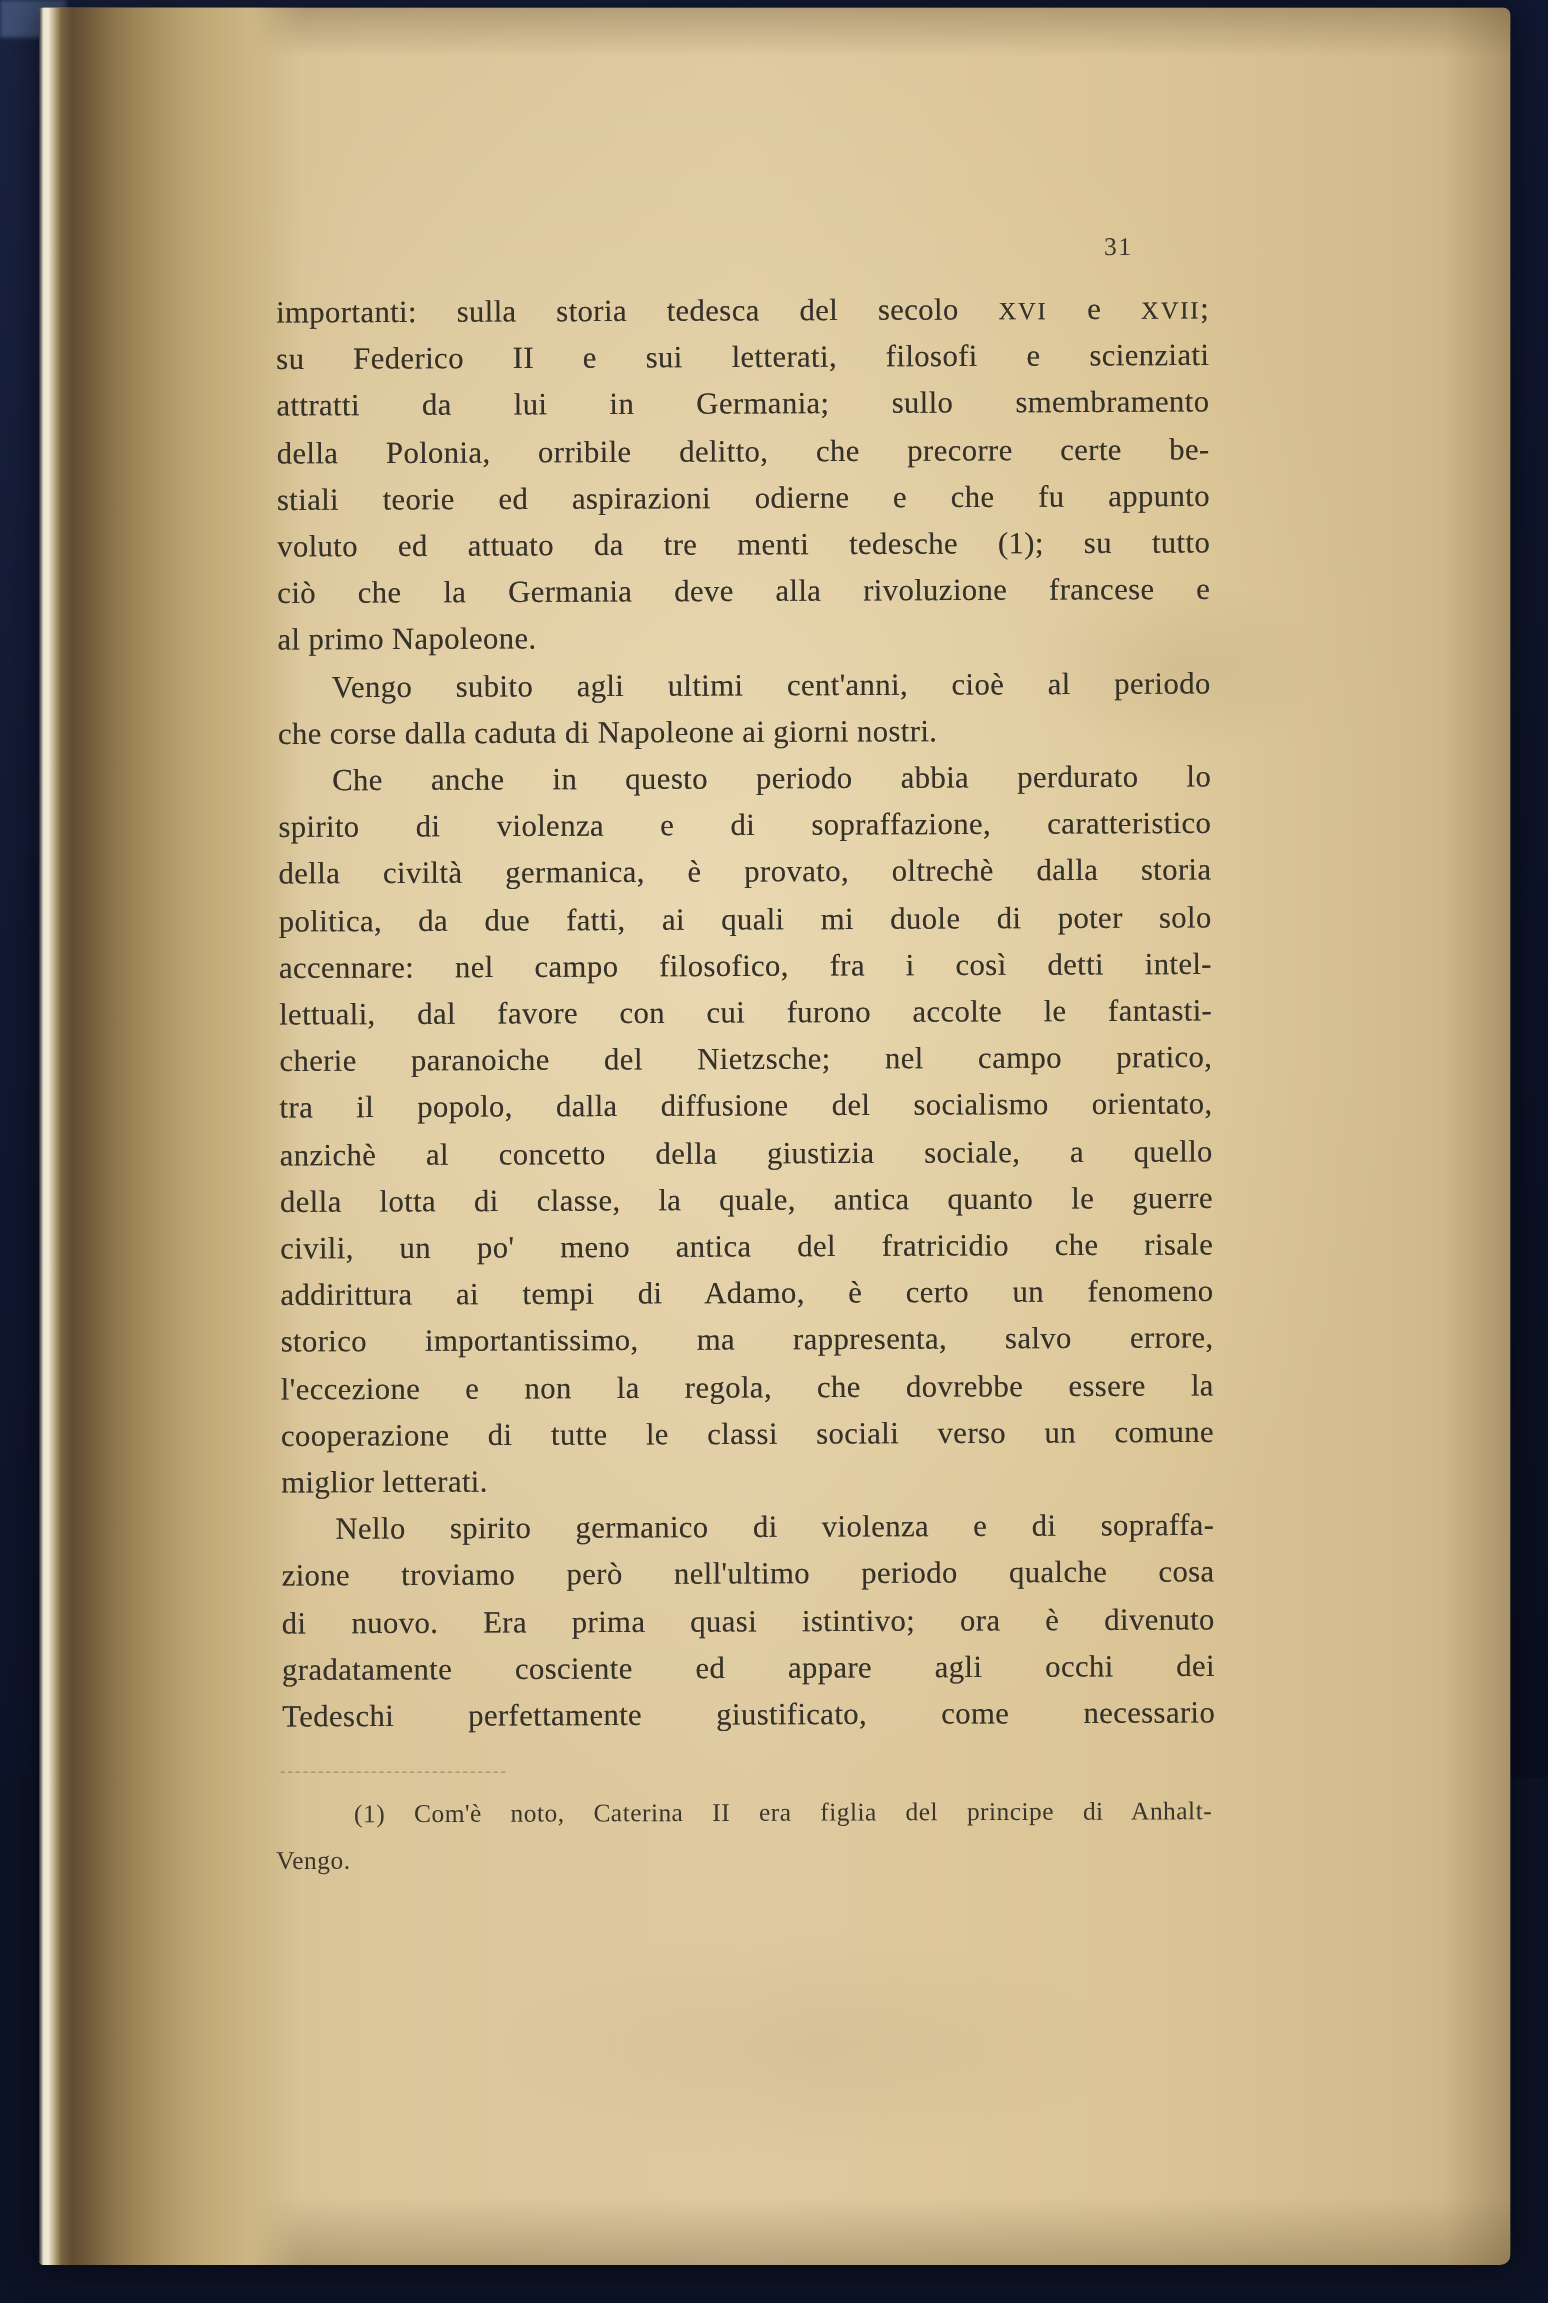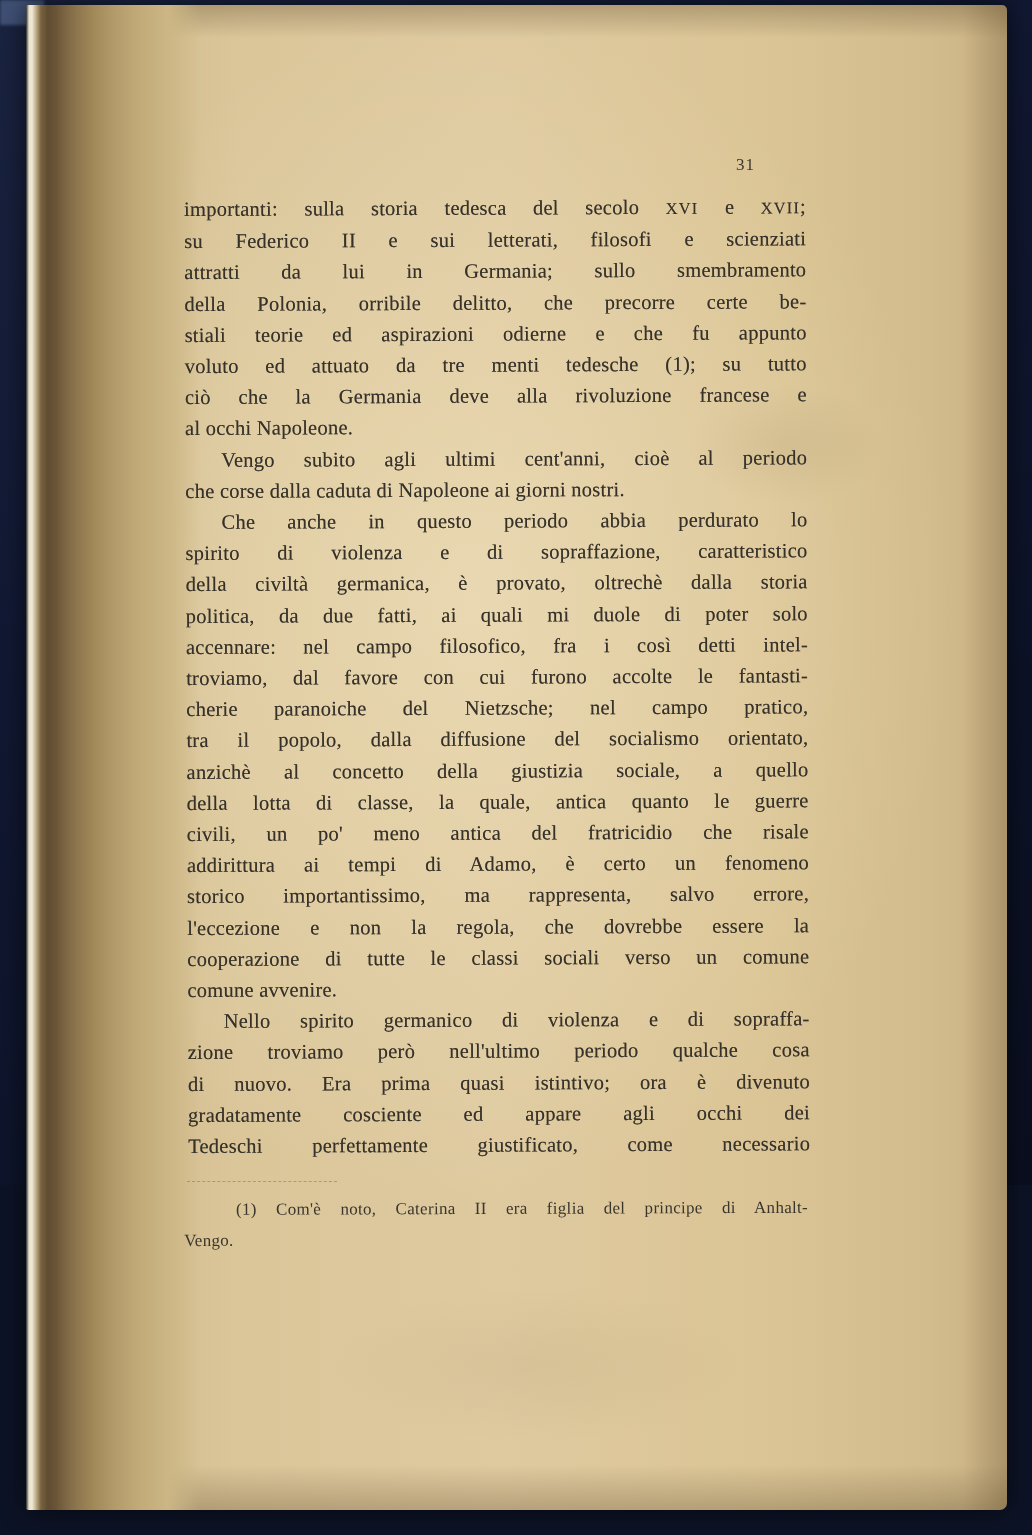--- a/index.html
+++ b/index.html
@@ -105,39 +105,39 @@
   </div>
   <div class="page-number">31</div>
   <div class="text-block">
       <div class="line"><span>importanti: sulla storia tedesca del secolo </span><span class="sc">XVI</span><span> e </span><span class="sc">XVII</span><span>;</span></div>
       <div class="line"><span>su Federico II e sui letterati, filosofi e scienziati</span></div>
       <div class="line"><span>attratti da lui in Germania; sullo smembramento</span></div>
       <div class="line"><span>della Polonia, orribile delitto, che precorre certe be-</span></div>
       <div class="line"><span>stiali teorie ed aspirazioni odierne e che fu appunto</span></div>
       <div class="line"><span>voluto ed attuato da tre menti tedesche (1); su tutto</span></div>
       <div class="line"><span>ciò che la Germania deve alla rivoluzione francese e</span></div>
-      <div class="line last"><span>al occhi Napoleone.</span></div>
+      <div class="line last"><span>al primo Napoleone.</span></div>
       <div class="line indent"><span>Vengo subito agli ultimi cent'anni, cioè al periodo</span></div>
       <div class="line last"><span>che corse dalla caduta di Napoleone ai giorni nostri.</span></div>
       <div class="line indent"><span>Che anche in questo periodo abbia perdurato lo</span></div>
       <div class="line"><span>spirito di violenza e di sopraffazione, caratteristico</span></div>
       <div class="line"><span>della civiltà germanica, è provato, oltrechè dalla storia</span></div>
       <div class="line"><span>politica, da due fatti, ai quali mi duole di poter solo</span></div>
       <div class="line"><span>accennare: nel campo filosofico, fra i così detti </span><span class="i">intel-</span></div>
-      <div class="line"><span class="i">troviamo,</span><span> dal favore con cui furono accolte le fantasti-</span></div>
+      <div class="line"><span class="i">lettuali,</span><span> dal favore con cui furono accolte le fantasti-</span></div>
       <div class="line"><span>cherie paranoiche del Nietzsche; nel campo pratico,</span></div>
       <div class="line"><span>tra il popolo, dalla diffusione del socialismo orientato,</span></div>
       <div class="line"><span>anzichè al concetto della giustizia sociale, a quello</span></div>
       <div class="line"><span>della lotta di classe, la quale, antica quanto le guerre</span></div>
       <div class="line"><span>civili, un po' meno antica del fratricidio che risale</span></div>
       <div class="line"><span>addirittura ai tempi di Adamo, è certo un fenomeno</span></div>
       <div class="line"><span>storico importantissimo, ma rappresenta, salvo errore,</span></div>
       <div class="line"><span>l'eccezione e non la regola, che dovrebbe essere la</span></div>
       <div class="line"><span>cooperazione di tutte le classi sociali verso un comune</span></div>
-      <div class="line last"><span>comune avvenire.</span></div>
+      <div class="line last"><span>miglior letterati.</span></div>
       <div class="line indent"><span>Nello spirito germanico di violenza e di sopraffa-</span></div>
       <div class="line"><span>zione troviamo però nell'ultimo periodo qualche cosa</span></div>
       <div class="line"><span>di nuovo. Era prima quasi istintivo; ora è divenuto</span></div>
       <div class="line"><span>gradatamente cosciente ed appare agli occhi dei</span></div>
       <div class="line"><span>Tedeschi perfettamente giustificato, come necessario</span></div>
     </div>
   <div class="footnote-sep"></div>
   <div class="footnote">
       <div class="fline indent"><span>(1) Com'è noto, Caterina II era figlia del principe di Anhalt-</span></div>
       <div class="fline last"><span>Vengo.</span></div>

